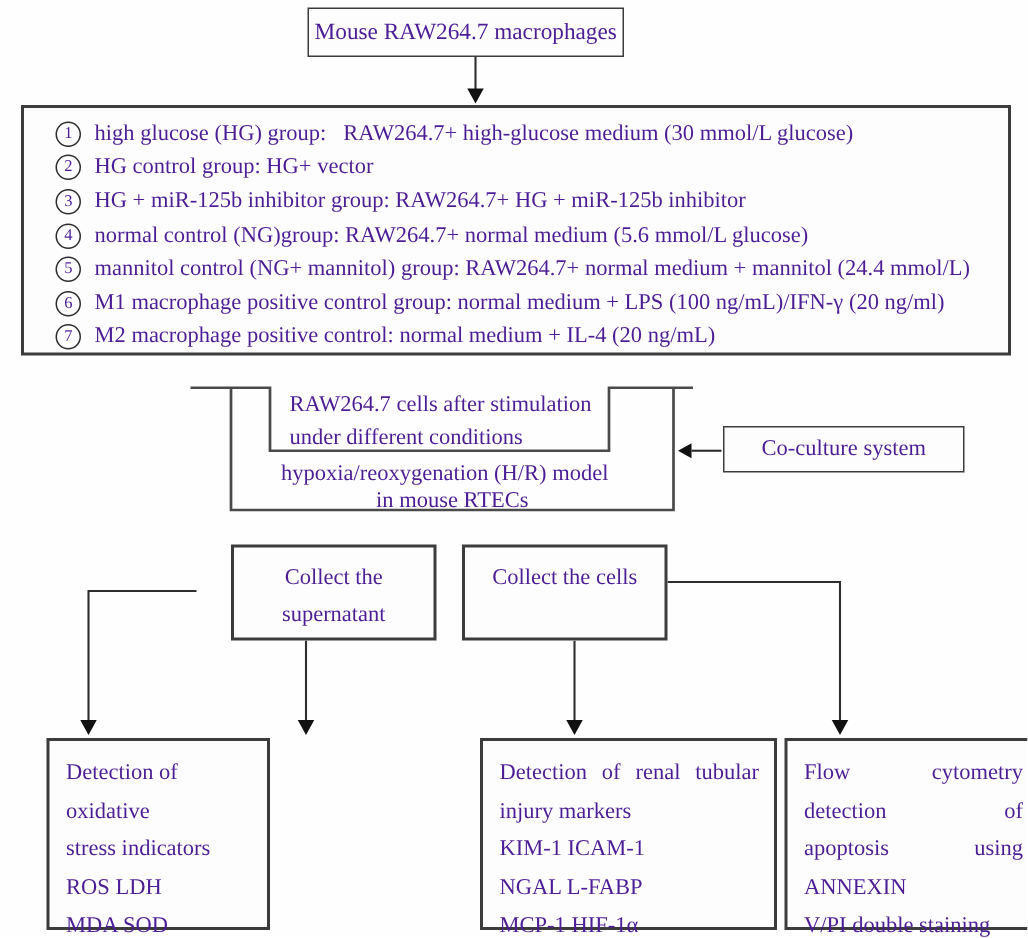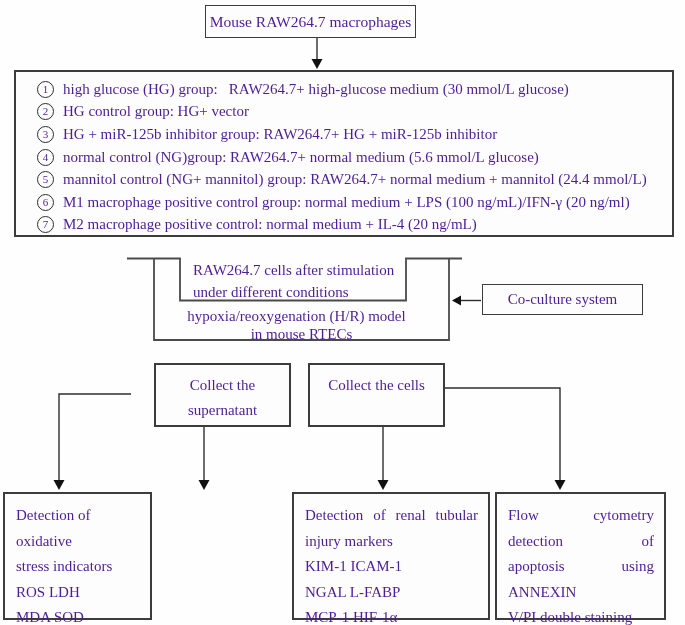--- a/index.html
+++ b/index.html
@@ -22,21 +22,21 @@
     font-size:11px;line-height:1;margin-right:9px;background:#fdfdfd;
   }
   .group-text{white-space:pre-wrap;}
   
   #coculture-label-box{left:482px;top:284px;width:161px;height:31px;font-size:15px;border-width:1.5px;}
   
   .collect-box{top:363px;width:137px;height:64px;padding-top:8px;font-size:15px;line-height:25px;text-align:center;}
   #collect-supernatant-box{left:131px;margin-left:23px;}
   #collect-cells-box{left:308px;}
   
-  .outcome-box{top:492px;height:128px;padding:9px 10px 0 11px;font-size:15px;line-height:25.5px;}
+  .outcome-box{top:492px;height:128px;padding:9px 10px 0 11px;font-size:15px;line-height:25.5px;margin-left:28px;}
   #box-oxidative{left:3px;width:149px;}
   #box-cytokines{left:161px;width:117px;}
   #box-injury{left:292px;width:198px;}
   #box-apoptosis{left:495px;width:171px;}
   .jl{text-align:justify;text-align-last:justify;}
   svg{position:absolute;left:0;top:0;pointer-events:none;}
 </style>
 </head>
 <body>
 

